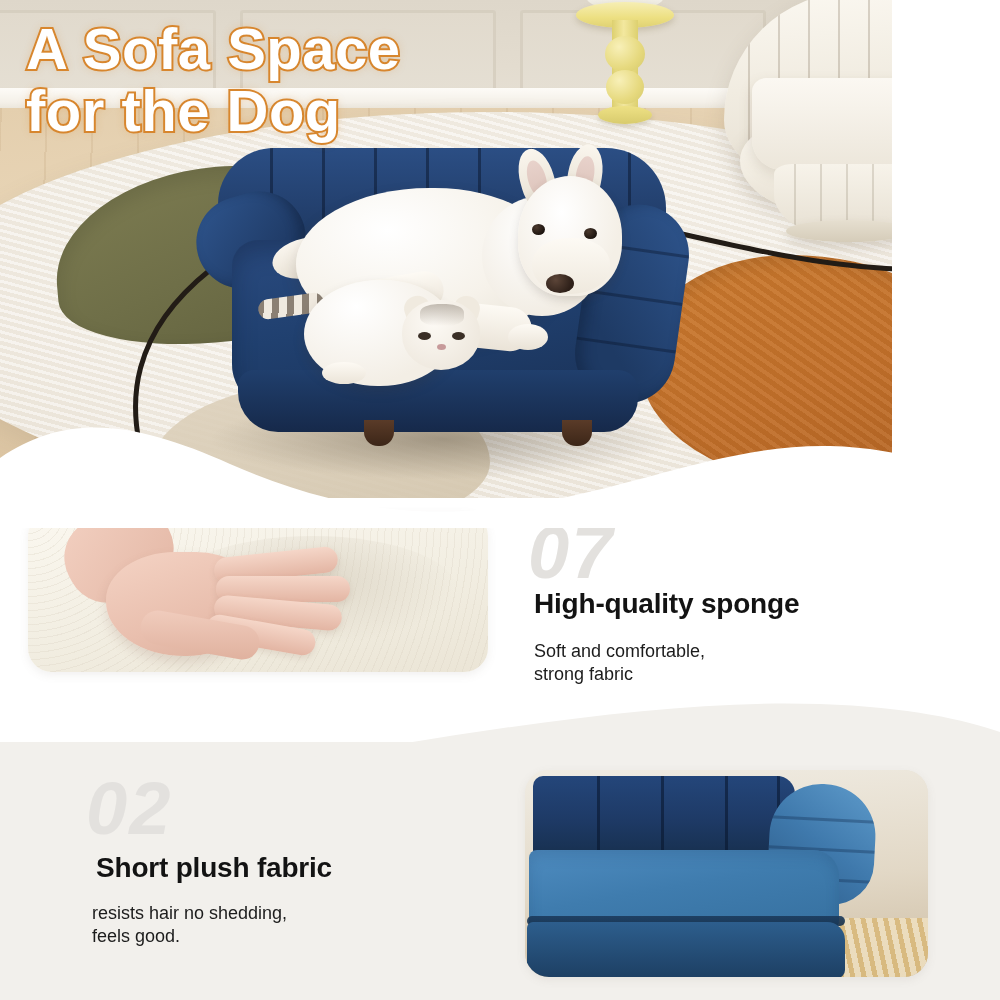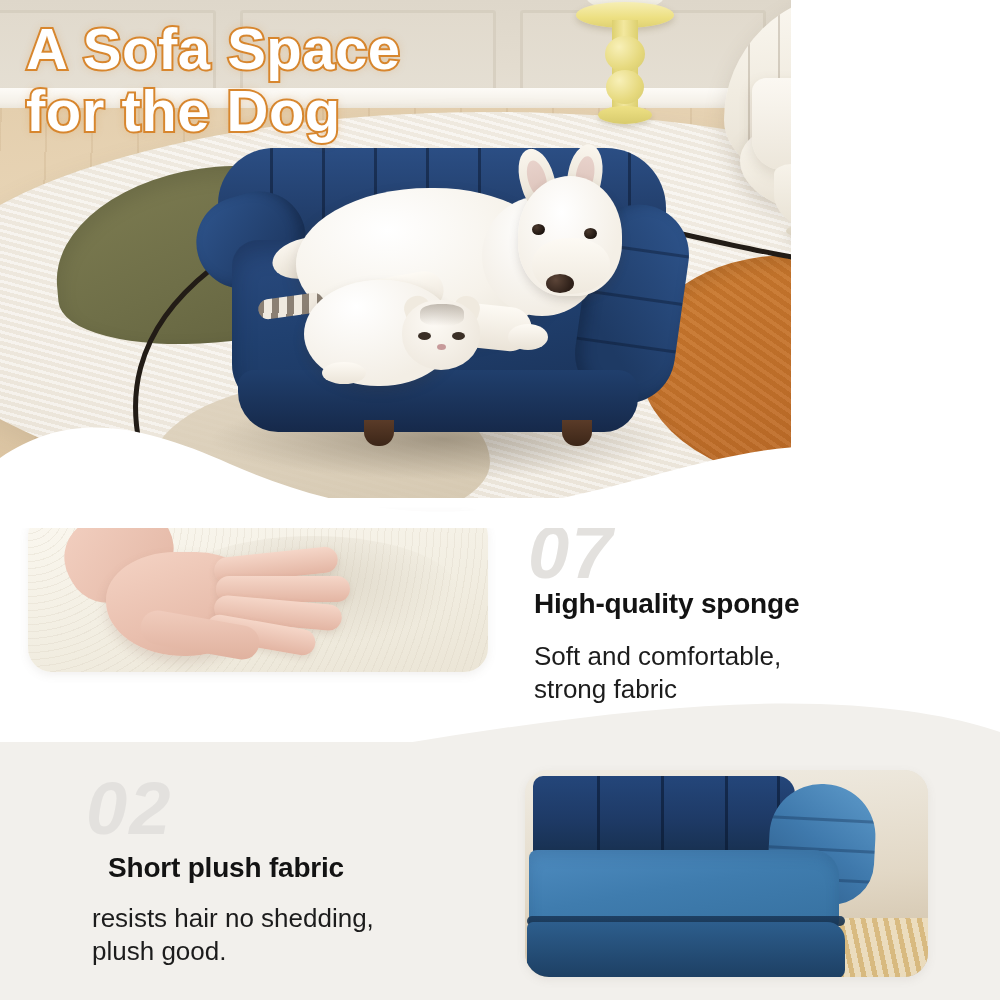--- a/index.html
+++ b/index.html
@@ -5,21 +5,21 @@
   html,body{margin:0;padding:0;}
   body{
     width:1000px;height:1000px;overflow:hidden;
     background:#ffffff;
     font-family:"Liberation Sans", sans-serif;
     -webkit-font-smoothing:antialiased;
   }
   .page{position:relative;width:1000px;height:1000px;overflow:hidden;background:#fff;}
 
   
-  .hero{position:absolute;left:0;top:0;width:791px;height:500px;overflow:hidden;background:#ded6c9;}
+  .hero{position:absolute;left:0;top:0;width:892px;height:500px;overflow:hidden;background:#ded6c9;}
 
   
   .wall{position:absolute;left:0;top:0;width:1000px;height:120px;
         background:linear-gradient(180deg,#ded7ca 0%,#e3dccf 55%,#e7e1d6 100%);}
   .wall-panel{position:absolute;top:10px;height:78px;border:3px solid #d4ccbd;border-radius:3px;
               background:linear-gradient(180deg,#e2dbce,#e6e0d4);opacity:.75;}
   .wall-panel.p1{left:-40px;width:250px;}
   .wall-panel.p2{left:240px;width:250px;}
   .wall-panel.p3{left:520px;width:240px;}
   .baseboard{position:absolute;left:0;top:88px;width:1000px;height:24px;
@@ -216,30 +216,30 @@
   .finger.f3{left:150px;top:74px;width:128px;transform:rotate(5deg);}
   .finger.f4{left:142px;top:96px;width:110px;transform:rotate(10deg);}
   .thumb{position:absolute;left:76px;top:92px;width:120px;height:34px;border-radius:20px;
       background:linear-gradient(170deg,#f1cdbe,#dfb09d);transform:rotate(10deg);}
 
   .num{position:absolute;font-size:74px;font-weight:700;font-style:italic;color:#e3e1de;
        letter-spacing:2px;line-height:1;}
   .num01{left:528px;top:516px;}
   .hd{position:absolute;font-size:28px;font-weight:700;color:#131313;letter-spacing:-.2px;}
   .hd01{left:534px;top:588px;}
-  .bd{position:absolute;font-size:26px;font-weight:400;color:#1c1c1c;line-height:1.28;}
+  .bd{position:absolute;font-size:18px;font-weight:400;color:#1c1c1c;line-height:1.28;}
   .bd01{left:534px;top:640px;}
 
   
   .wave2{position:absolute;left:0;top:700px;width:1000px;height:90px;z-index:5;}
 
   
   .sec02{position:absolute;left:0;top:742px;width:1000px;height:258px;background:#f2f0ec;}
   .num02{left:86px;top:772px;z-index:6;}
-  .hd02{left:108px;top:852px;z-index:6;}
+  .hd02{left:96px;top:852px;z-index:6;}
   .bd02{left:92px;top:902px;z-index:6;}
 
   .card02{left:525px;top:770px;width:403px;height:207px;
       background:linear-gradient(160deg,#ece7dd,#ded6c6);box-shadow:0 3px 10px rgba(120,110,95,.10);z-index:6;}
   .c2-floor{position:absolute;left:0;top:0;width:100%;height:100%;
       background:linear-gradient(175deg,#f0ece3 0%,#e2d8c6 55%,#cdbda3 100%);}
   .c2-mat{position:absolute;left:236px;top:148px;width:180px;height:62px;
       background:repeating-linear-gradient(78deg,#d9b878 0 5px,#efe0c0 5px 11px);opacity:.85;}
   .c2-back{position:absolute;left:8px;top:6px;width:262px;height:80px;border-radius:10px 18px 6px 6px;
       background:linear-gradient(180deg,#24467a 0%,#1e3a66 55%,#17304f 100%);overflow:hidden;}
@@ -403,21 +403,21 @@
   <div class="sec02"></div>
 
   <svg class="wave2" viewBox="0 0 1000 90" preserveAspectRatio="none">
     <path d="M0,74 C120,82 250,68 400,44 C560,18 700,0 820,4 C910,7 965,20 1000,32 L1000,90 L0,90 Z" fill="#f2f0ec"></path>
   </svg>
 
   <div class="num num02">02</div>
   <div class="hd hd02">Short plush fabric</div>
   <div class="bd bd02">
     <span>resists hair no shedding,</span><br>
-    <span>plush good.</span>
+    <span>feels good.</span>
   </div>
 
   <div class="card card02">
     <div class="c2-floor"></div>
     <div class="c2-mat"></div>
     <div class="c2-back">
       <div class="c2-bf" style="left:64px"></div>
         <div class="c2-bf" style="left:128px"></div>
       <div class="c2-bf" style="left:192px"></div>
         <div class="c2-bf" style="left:244px"></div>

